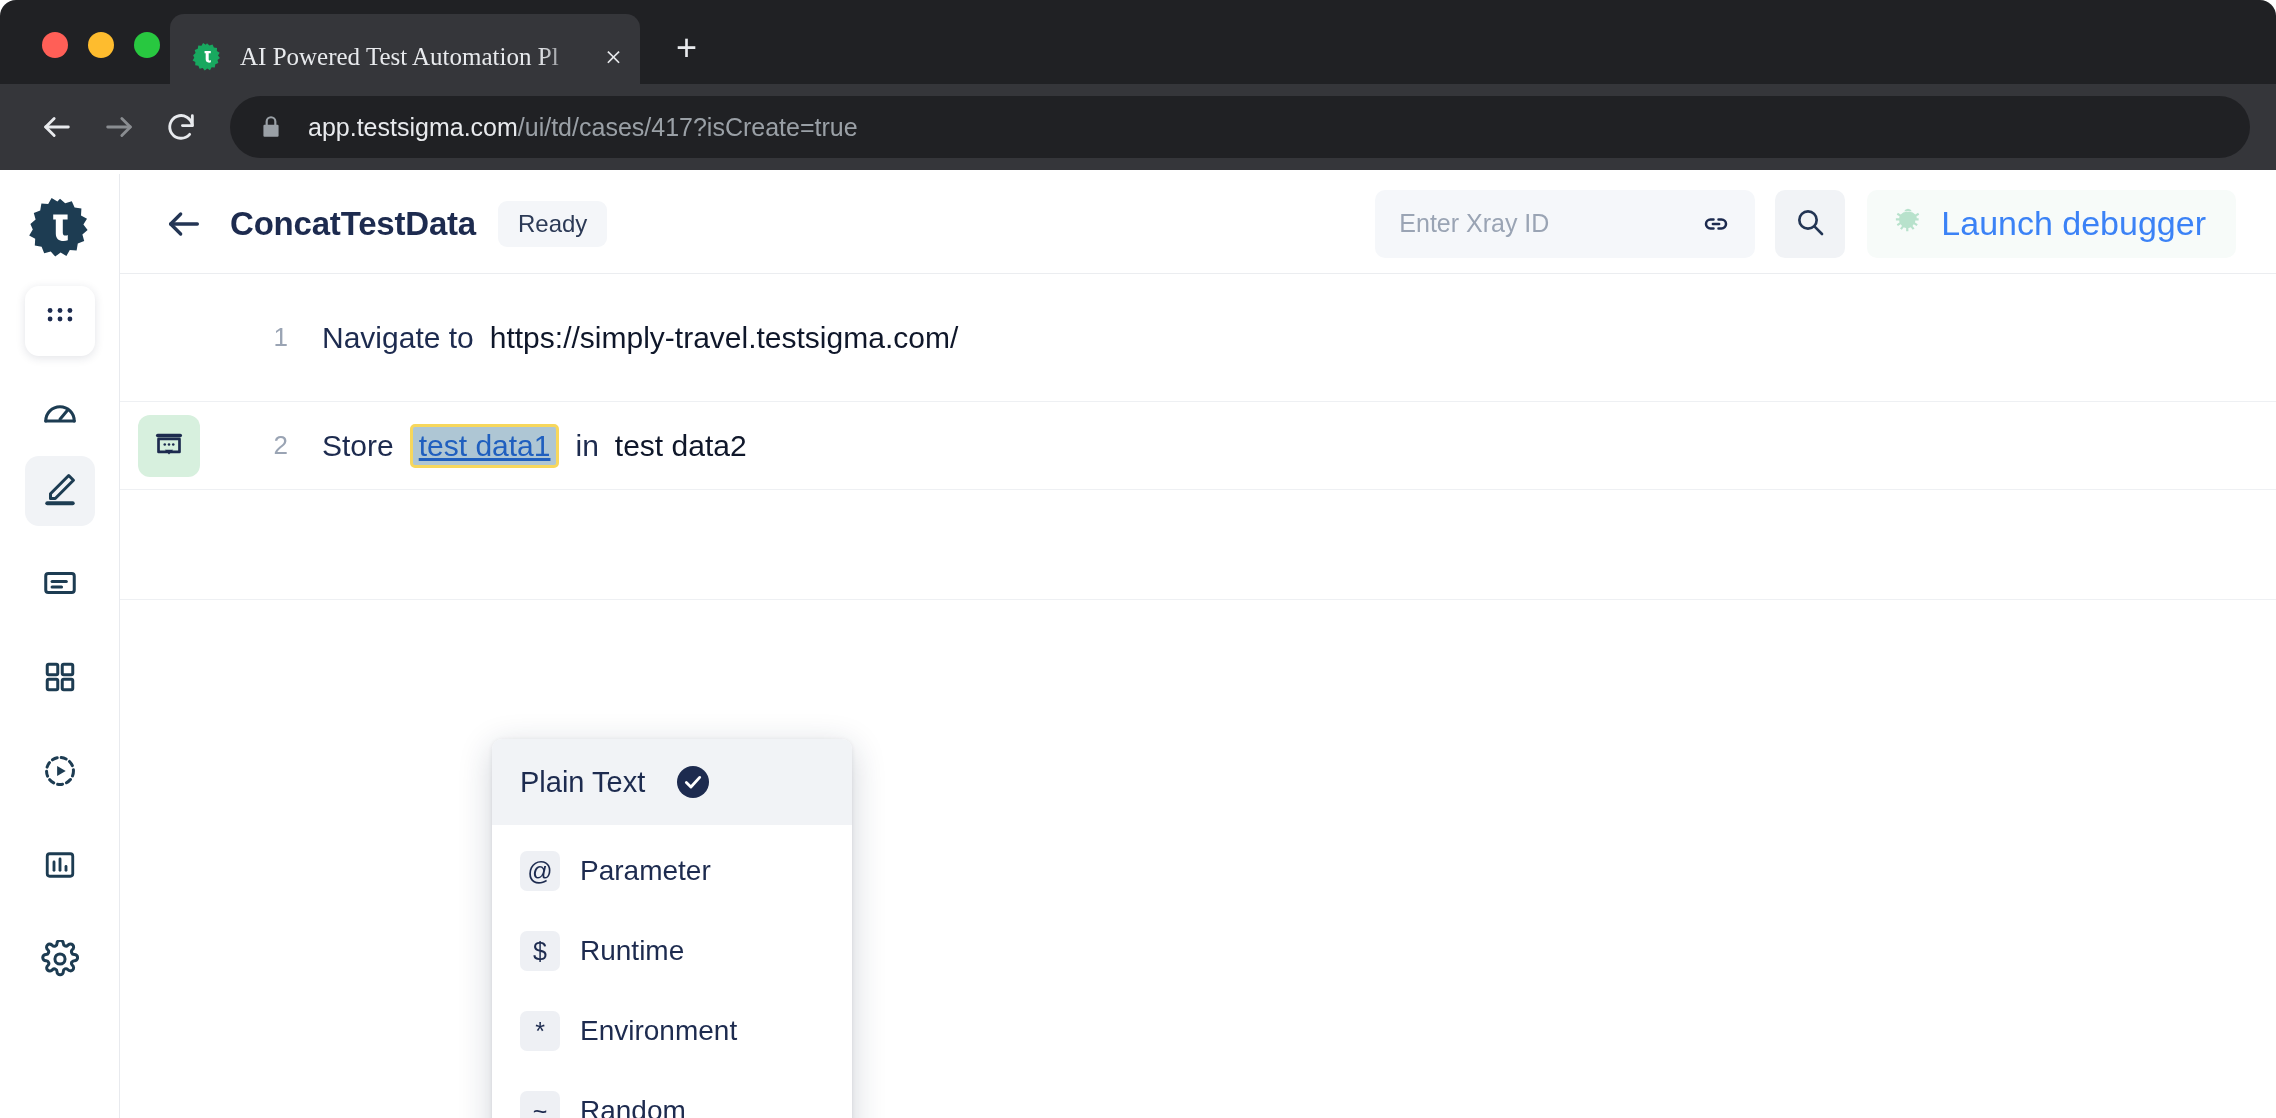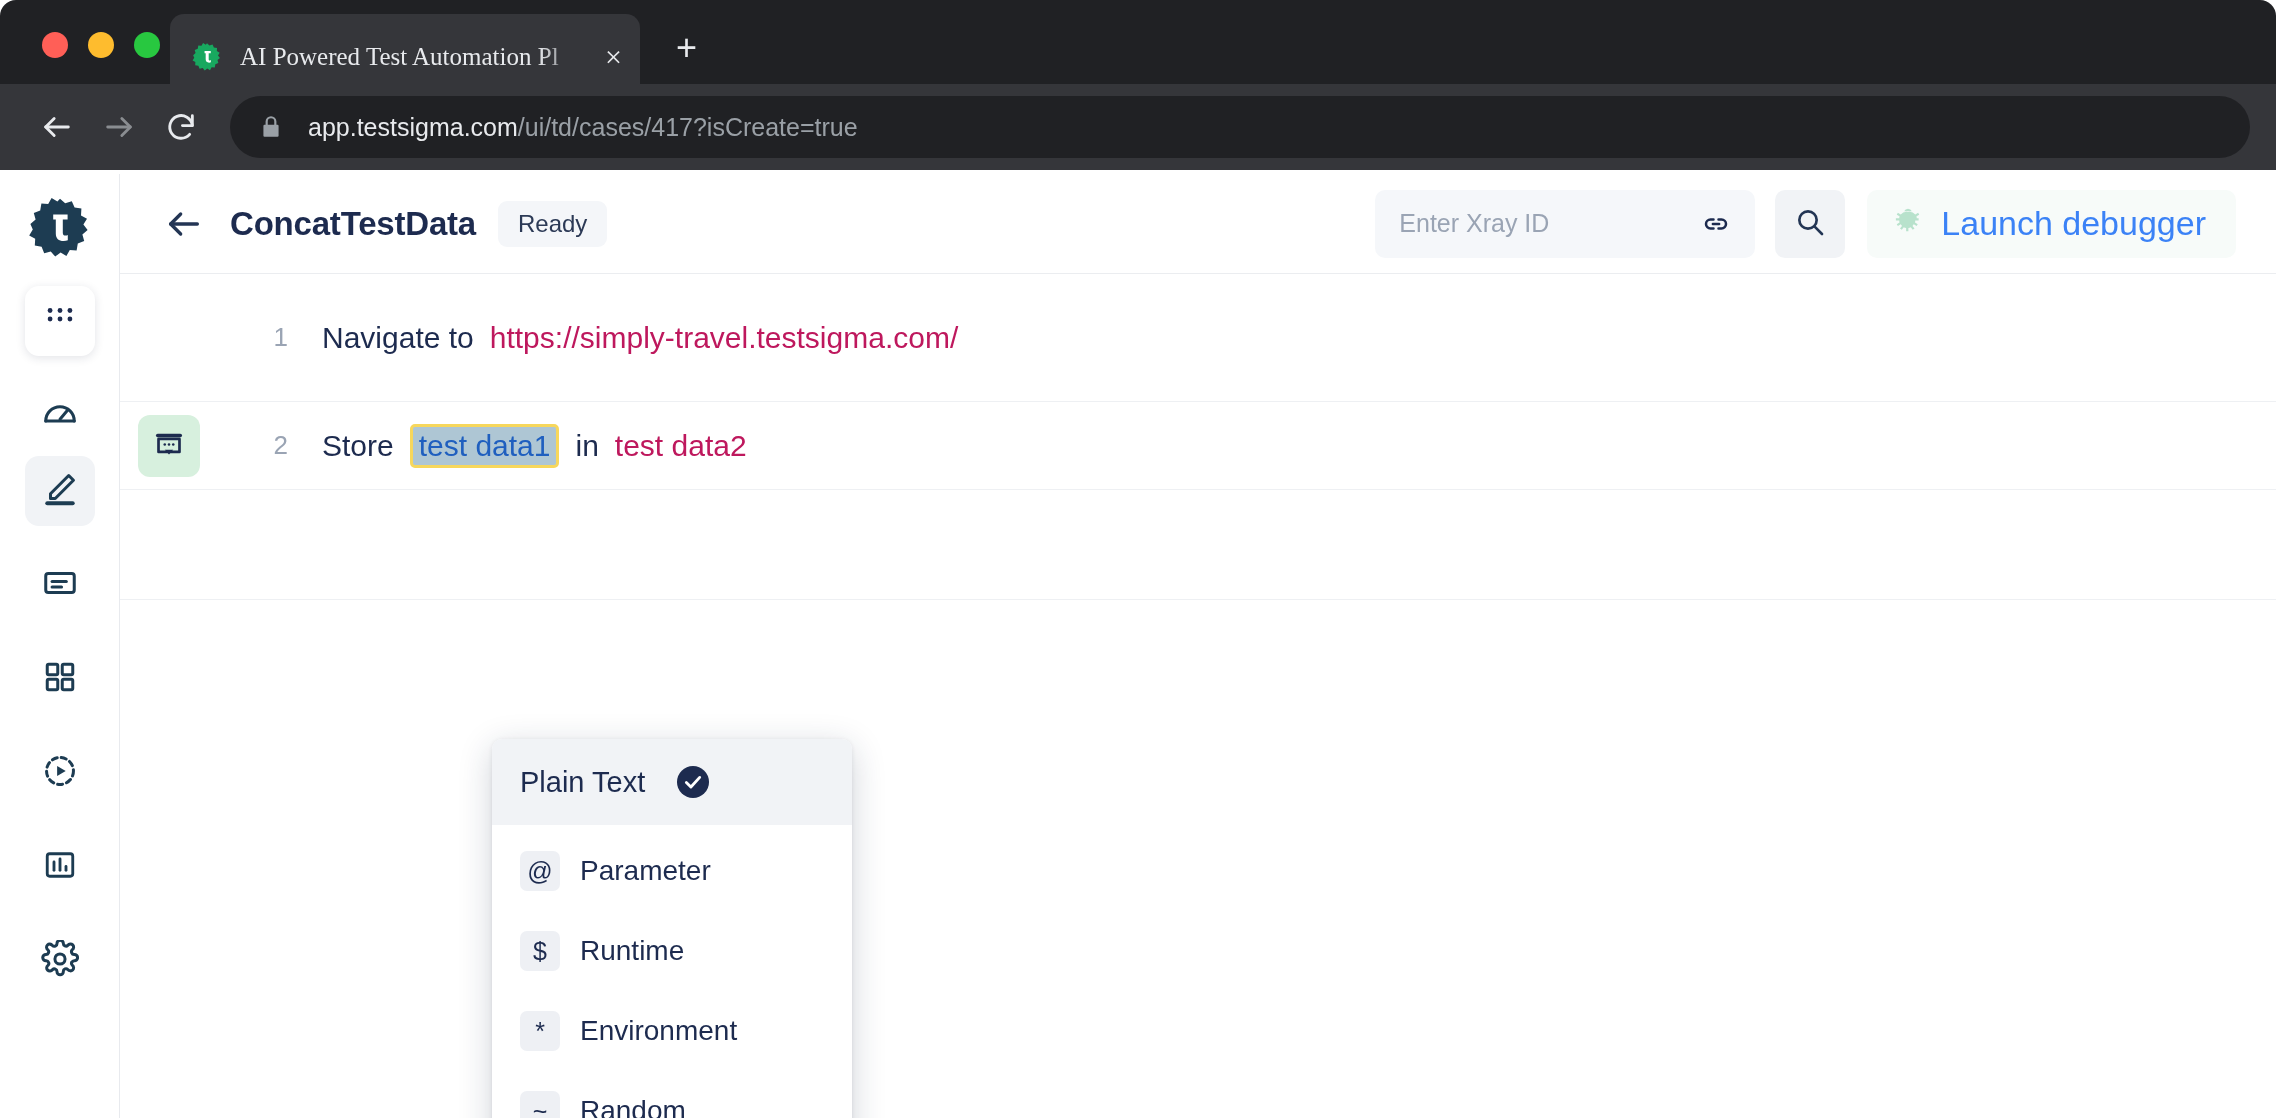--- a/index.html
+++ b/index.html
@@ -283,29 +283,30 @@
   }
   .step-text {
     font-size: 30px;
     color: #1d2b4f;
     display: flex;
     align-items: center;
     gap: 0;
     white-space: nowrap;
   }
   .step-text .kw { color: #1d2b4f; margin-right: 16px; }
-  .step-text .val-link { color: #be185d; }
+  .step-text .val-link { color: #0f172a; }
   .token-sel {
     display: inline-block;
     background: #aec6d4;
     color: #1f5fbf;
     border: 3px solid #f7d75c;
     border-radius: 5px;
     padding: 2px 6px;
     margin: 0 10px 0 0;
+    text-decoration: underline;
   }
   .plain-in { color: #1d2b4f; margin: 0 16px 0 6px; }
 
   
   .dropdown {
     position: absolute;
     left: 372px;
     top: 465px;
     width: 360px;
     background: #ffffff;

